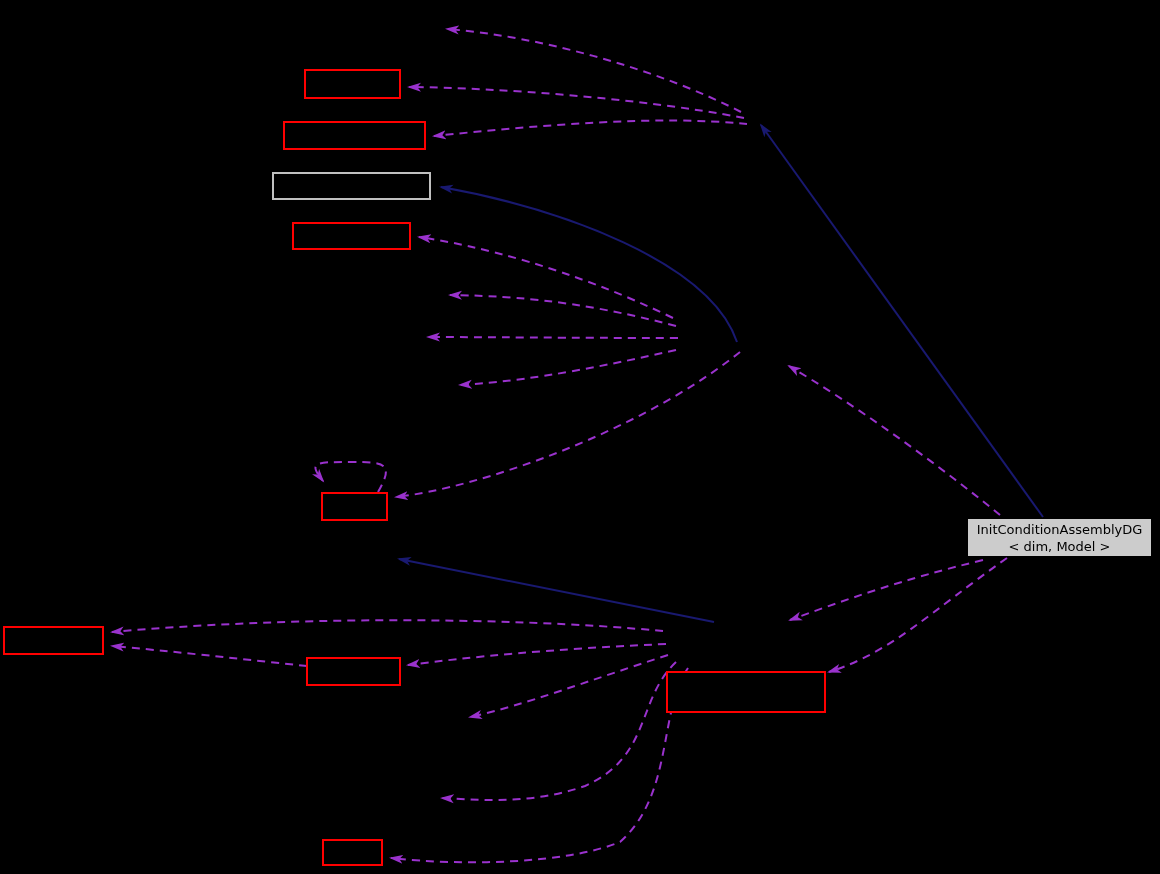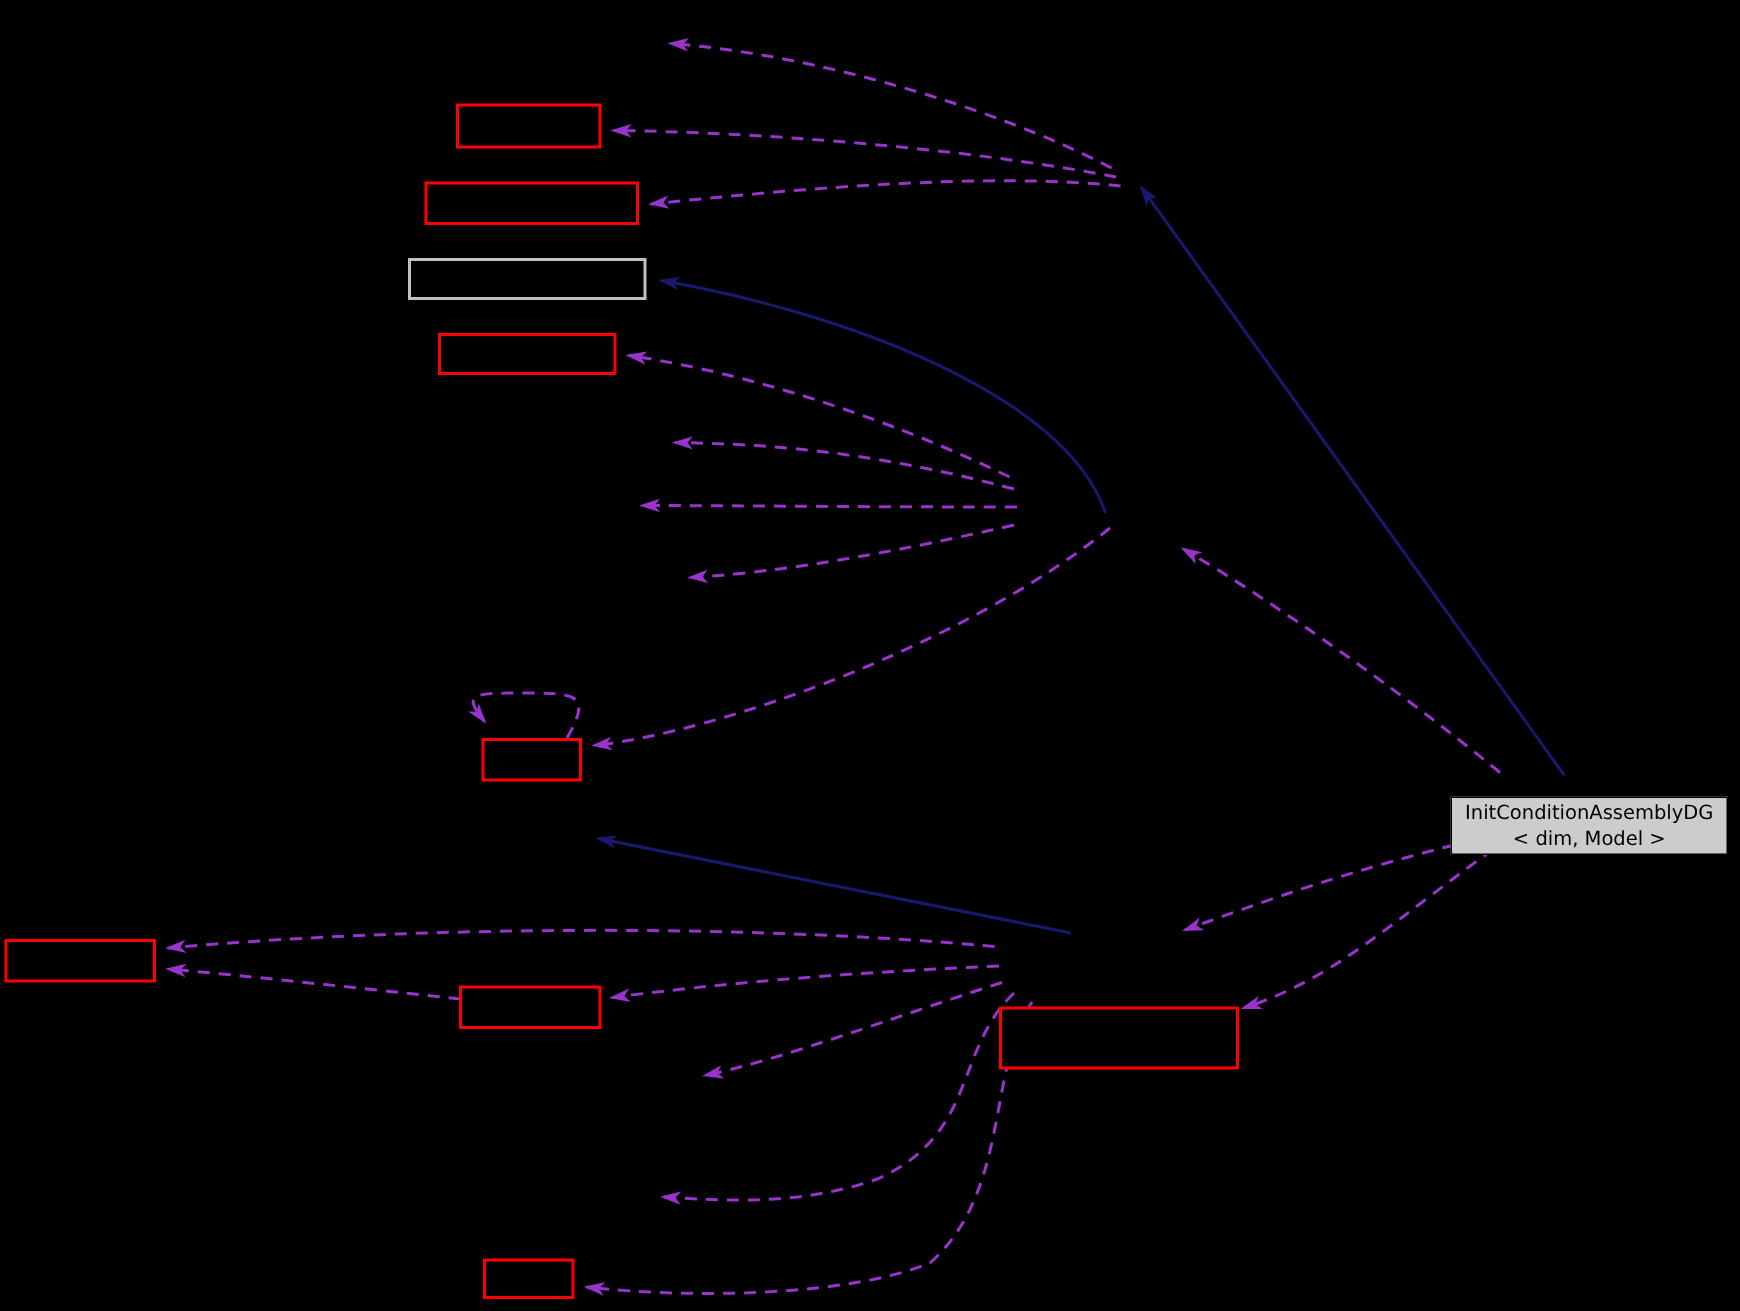--- a/index.html
+++ b/index.html
@@ -52,17 +52,17 @@
         <rect x="273" y="173" width="157" height="26" fill="#000000" stroke="#c0c0c0" stroke-width="2"></rect>
         <rect x="293" y="223" width="117" height="26" fill="#000000" stroke="#ff0000" stroke-width="2"></rect>
         <rect x="322" y="493" width="65" height="27" fill="#000000" stroke="#ff0000" stroke-width="2"></rect>
         <rect x="4" y="627" width="99" height="27" fill="#000000" stroke="#ff0000" stroke-width="2"></rect>
         <rect x="307" y="658" width="93" height="27" fill="#000000" stroke="#ff0000" stroke-width="2"></rect>
         <rect x="667" y="672" width="158" height="40" fill="#000000" stroke="#ff0000" stroke-width="2"></rect>
         <rect x="323" y="840" width="59" height="25" fill="#000000" stroke="#ff0000" stroke-width="2"></rect>
       </g>
   </svg>
 
-  <div id="main-node" style="left: 967px; top: 531px; width: 185px; height: 39px; background: rgb(204, 204, 204); color: rgb(0, 0, 0);">
+  <div id="main-node" style="left: 967px; top: 518px; width: 185px; height: 39px; background: rgb(204, 204, 204); color: rgb(0, 0, 0);">
     <span>InitConditionAssemblyDG</span>
     <span>&lt; dim, Model &gt;</span>
   </div>
 </div>
 
 </body></html>

